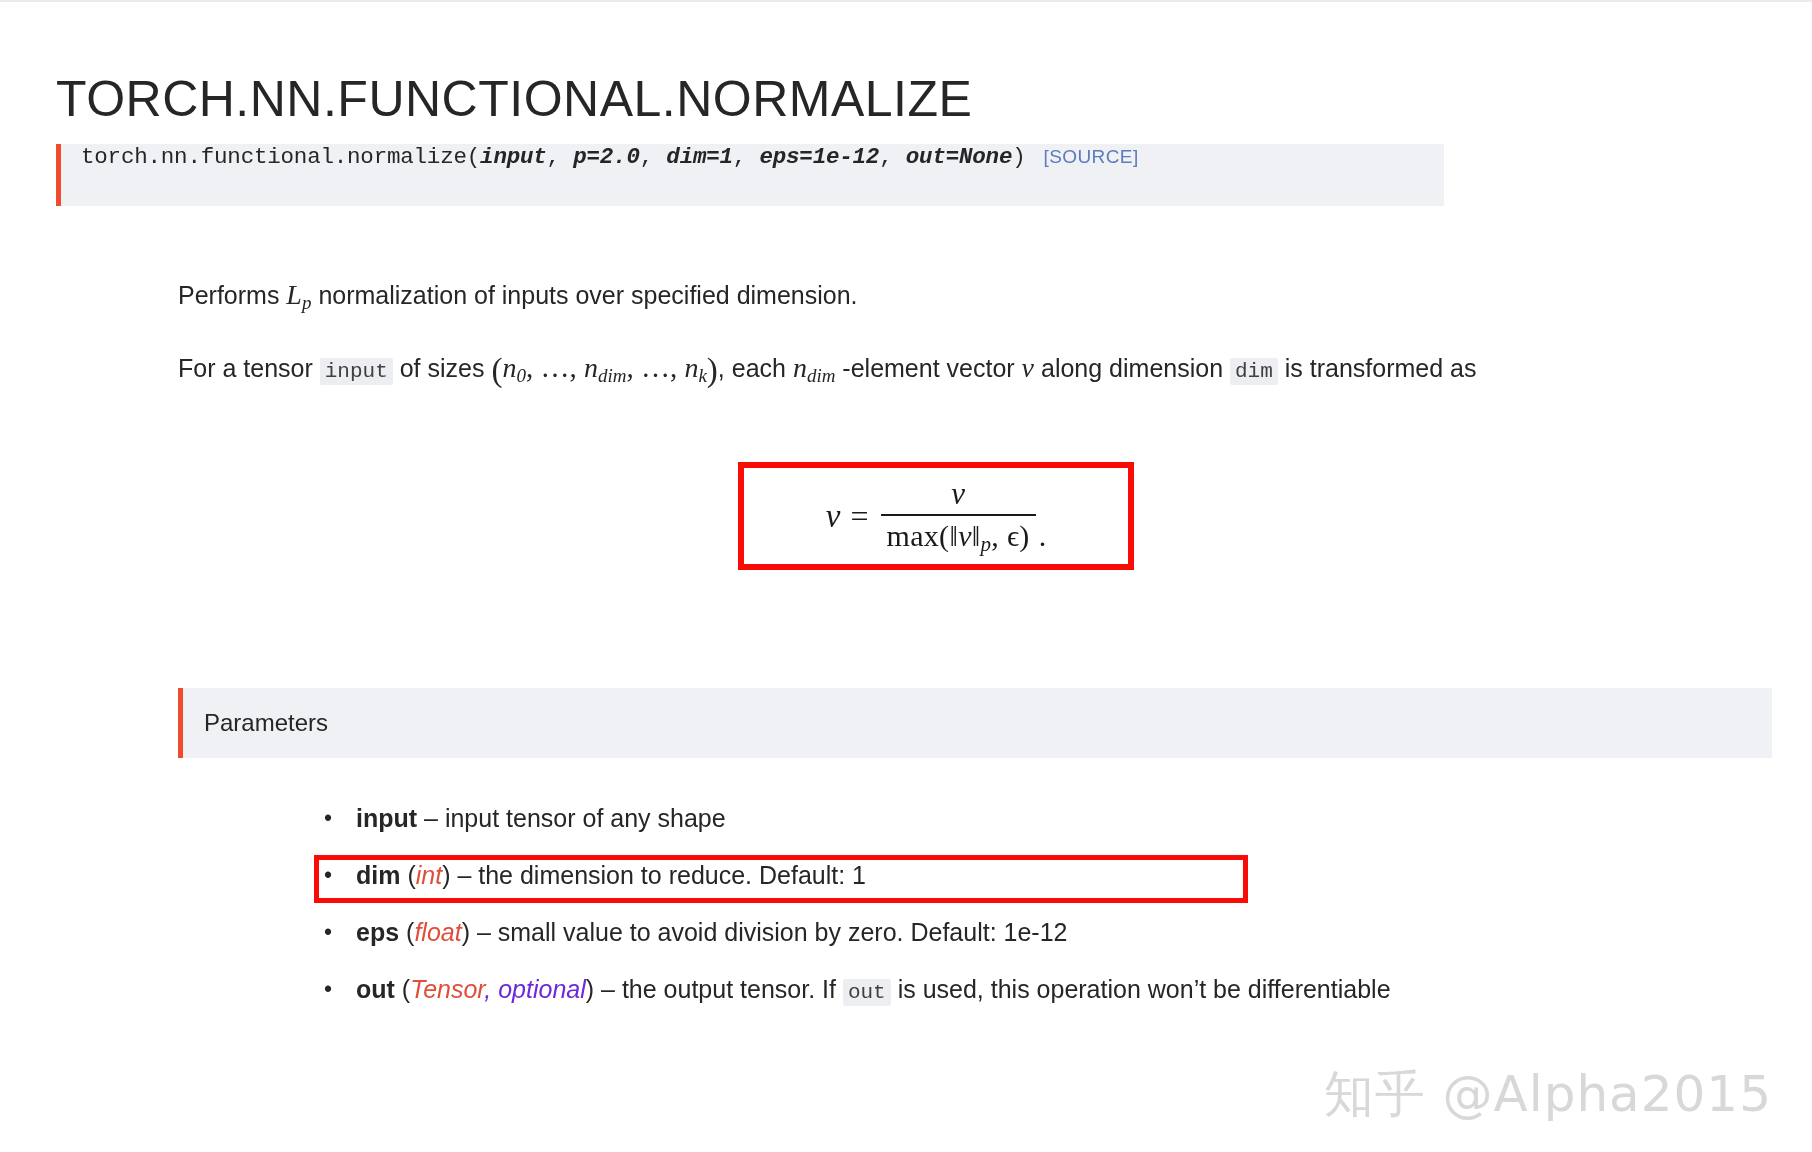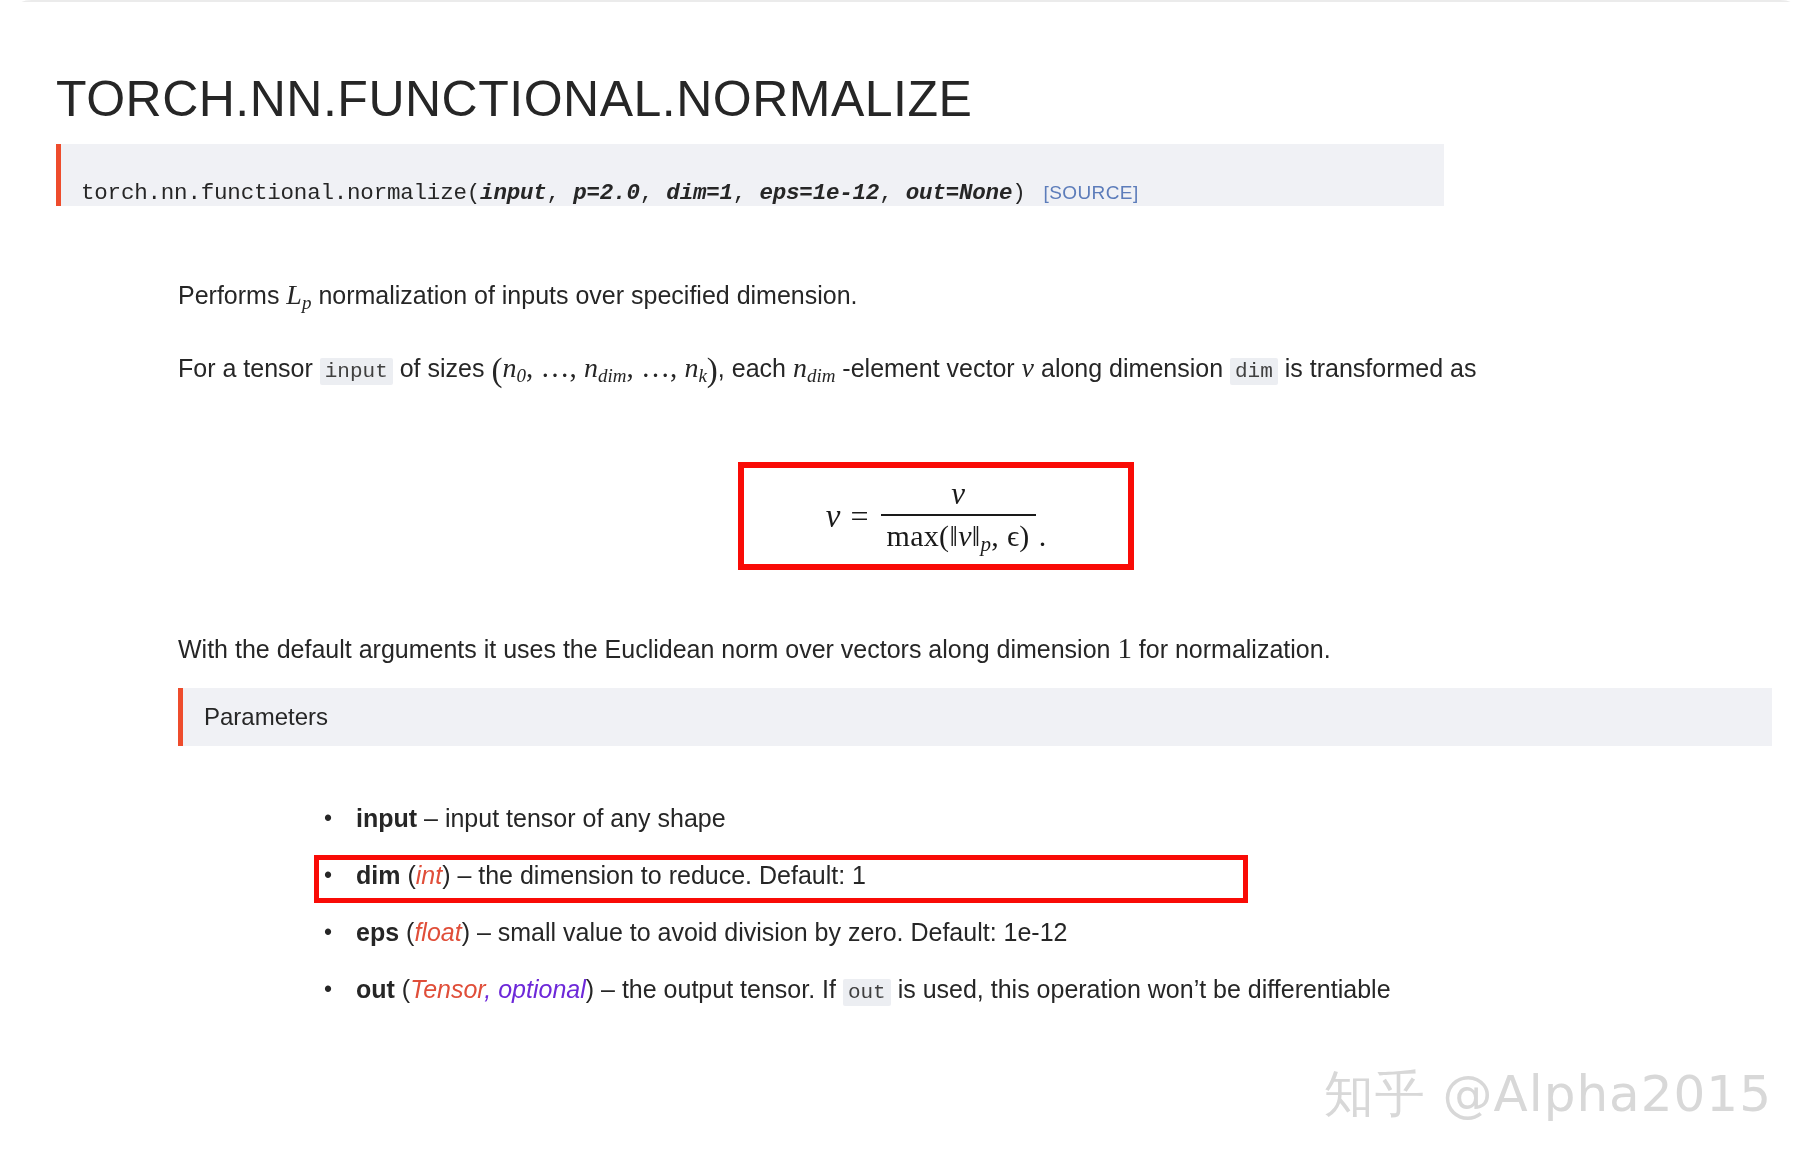--- a/index.html
+++ b/index.html
@@ -16,21 +16,20 @@
     position: relative;
   }
 
   .page {
     position: absolute;
     left: 0; top: 0;
     width: 1812px;
     height: 1152px;
     background: #ffffff;
     overflow: hidden;
-    border-radius: 32px;
   }
 
   
   .page-title {
     position: absolute;
     left: 56px;
     top: 36px;
     font-size: 50px;
     font-weight: 400;
     letter-spacing: 0.5px;
@@ -42,21 +41,21 @@
   .signature-block {
     position: absolute;
     left: 56px;
     top: 144px;
     width: 1388px;
     height: 62px;
     background: #f0f1f5;
     border-left: 5px solid #ee4c2c;
     box-sizing: border-box;
     display: flex;
-    align-items: flex-end;
+    align-items: flex-start;
   }
   .signature {
     font-family: "Liberation Mono", monospace;
     font-size: 22.5px;
     color: #262626;
     white-space: nowrap;
     padding-left: 20px;
     letter-spacing: -0.2px;
   }
   .sig-param {
@@ -183,21 +182,21 @@
     margin-left: 3px;
     margin-bottom: 4px;
   }
 
   
   .params-header {
     position: absolute;
     left: 178px;
     top: 688px;
     width: 1594px;
-    height: 58px;
+    height: 70px;
     background: #f0f1f5;
     border-left: 5px solid #ee4c2c;
     box-sizing: border-box;
     display: flex;
     align-items: center;
   }
   .params-header-label {
     font-size: 24px;
     color: #262626;
     padding-left: 21px;
@@ -298,21 +297,20 @@
       <span class="eq">=</span>
       <span class="frac">
         <span class="num">v</span>
         <span class="bar"></span>
         <span class="den"><span>max(‖</span><span class="it">v</span><span>‖</span><span class="sub">p</span><span>, ϵ)</span></span>
       </span>
       <span class="period">.</span>
     </div>
   </div>
 
-  <div class="para" id="para-3"><span>With the default arguments it uses the Euclidean norm over vectors along dimension </span><span class="mnum">1</span><span> for normalization.</span></div>
 
   <div class="params-header">
     <span class="params-header-label">Parameters</span>
   </div>
 
   <ul class="params-list">
     <li class="param-item"><span class="param-name">input</span><span> – input tensor of any shape</span></li>
 
 
     <li class="param-item"><span class="param-name">dim</span><span class="paren"> (</span><span class="param-type">int</span><span class="paren">)</span><span> – the dimension to reduce. Default: 1</span></li>

